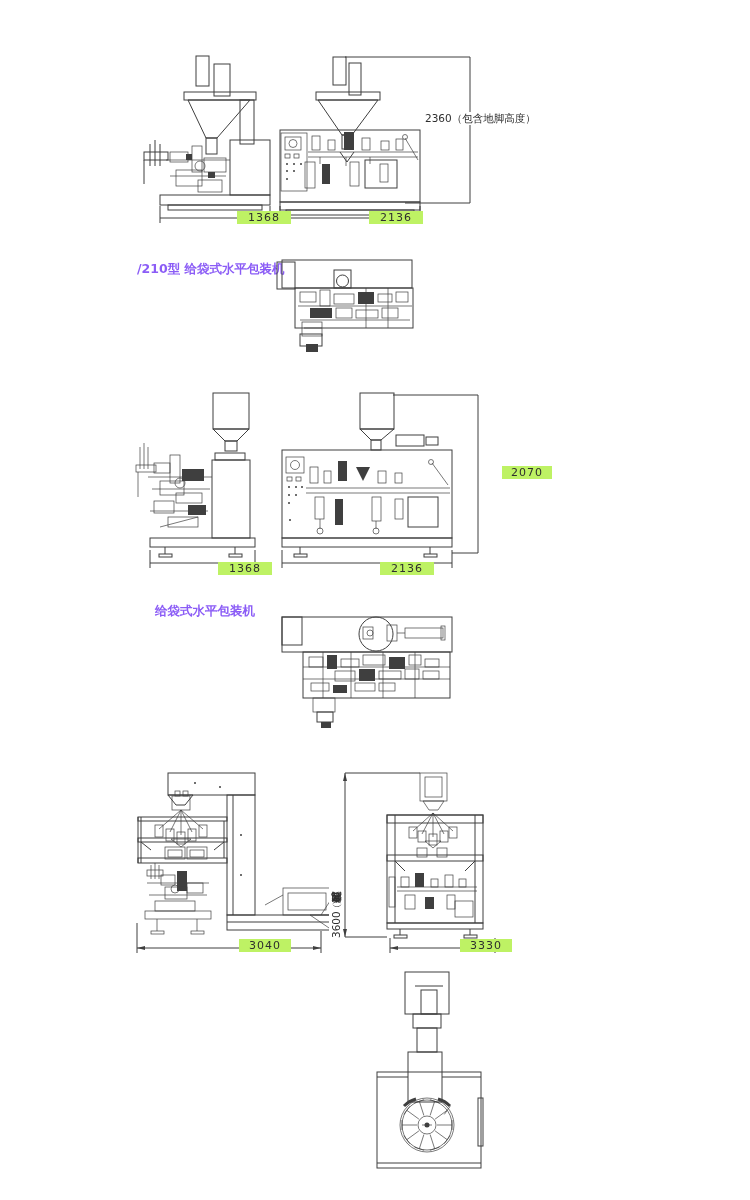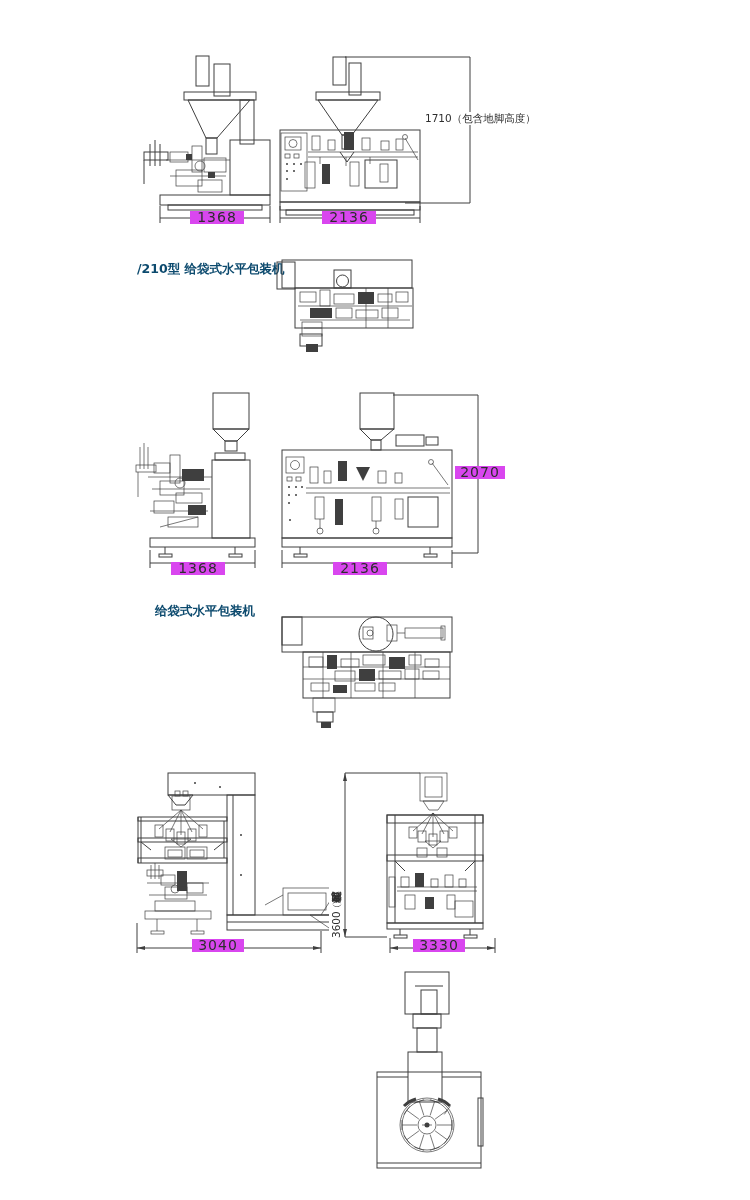--- a/index.html
+++ b/index.html
@@ -8,34 +8,34 @@
     background:#ffffff;
     font-family:"DejaVu Sans",sans-serif;
     position:relative;overflow:hidden;
   }
   .canvas{position:absolute;left:0;top:0;width:750px;height:1200px;}
   svg.d{position:absolute;overflow:visible;}
   .ln{stroke:#3f3f3f;fill:none;stroke-width:1;}
   .ln2{stroke:#3f3f3f;fill:none;stroke-width:.7;}
   .fl{fill:#3f3f3f;stroke:none;}
   .dim{
-    position:absolute;font-size:14px;color:#2e2e2e;background:#d946ef;
-    padding:0 2px;line-height:13px;white-space:nowrap;letter-spacing:1px;
+    position:absolute;font-size:11px;color:#2e2e2e;background:#bef264;
+    padding:0 2px;line-height:13px;white-space:nowrap;letter-spacing:1px;margin-left:47px;
   }
   .dimcjk{
     position:absolute;font-size:10.5px;color:#2e2e2e;background:#fff;
     padding:0 2px;line-height:13px;white-space:nowrap;
   }
   .vdim{
     position:absolute;font-size:10.5px;color:#2e2e2e;background:#fff;
     writing-mode:vertical-rl;transform:rotate(180deg);
     line-height:14px;white-space:nowrap;
   }
   .mtitle{
-    position:absolute;font-size:12.5px;font-weight:bold;color:#0c4a6e;
+    position:absolute;font-size:12.5px;font-weight:bold;color:#8b5cf6;
     line-height:15px;white-space:nowrap;
   }
   .ctr{text-align:center;}
 </style>
 </head>
 <body>
 
 <div class="canvas">
 
   <svg class="d" style="left:100px;top:40px" width="480" height="200" viewBox="0 0 480 200">
@@ -129,21 +129,21 @@
 
       <g>
         <line x1="245" y1="17" x2="370" y2="17"></line>
         <line x1="370" y1="17" x2="370" y2="163"></line>
         <line x1="305" y1="163" x2="370" y2="163"></line>
       </g>
     </g>
   </svg>
   <div class="dim ctr" style="left:190px;top:211px;width:50px">1368</div>
   <div class="dim ctr" style="left:322px;top:211px;width:50px">2136</div>
-  <div class="dimcjk" style="left:423px;top:112px">1710（包含地脚高度）</div>
+  <div class="dimcjk" style="left:423px;top:112px">2360（包含地脚高度）</div>
 
   <div class="mtitle" style="left:137px;top:261px">/210型 给袋式水平包装机</div>
 
   <svg class="d" style="left:270px;top:250px" width="170" height="110" viewBox="0 0 170 110">
     <g class="ln">
       <rect x="7" y="12" width="18" height="27"></rect>
       <rect x="12" y="10" width="130" height="28"></rect>
       <rect x="25" y="38" width="118" height="40"></rect>
       <rect x="64" y="20" width="17" height="18"></rect>
       <circle cx="72.5" cy="31" r="6"></circle>

